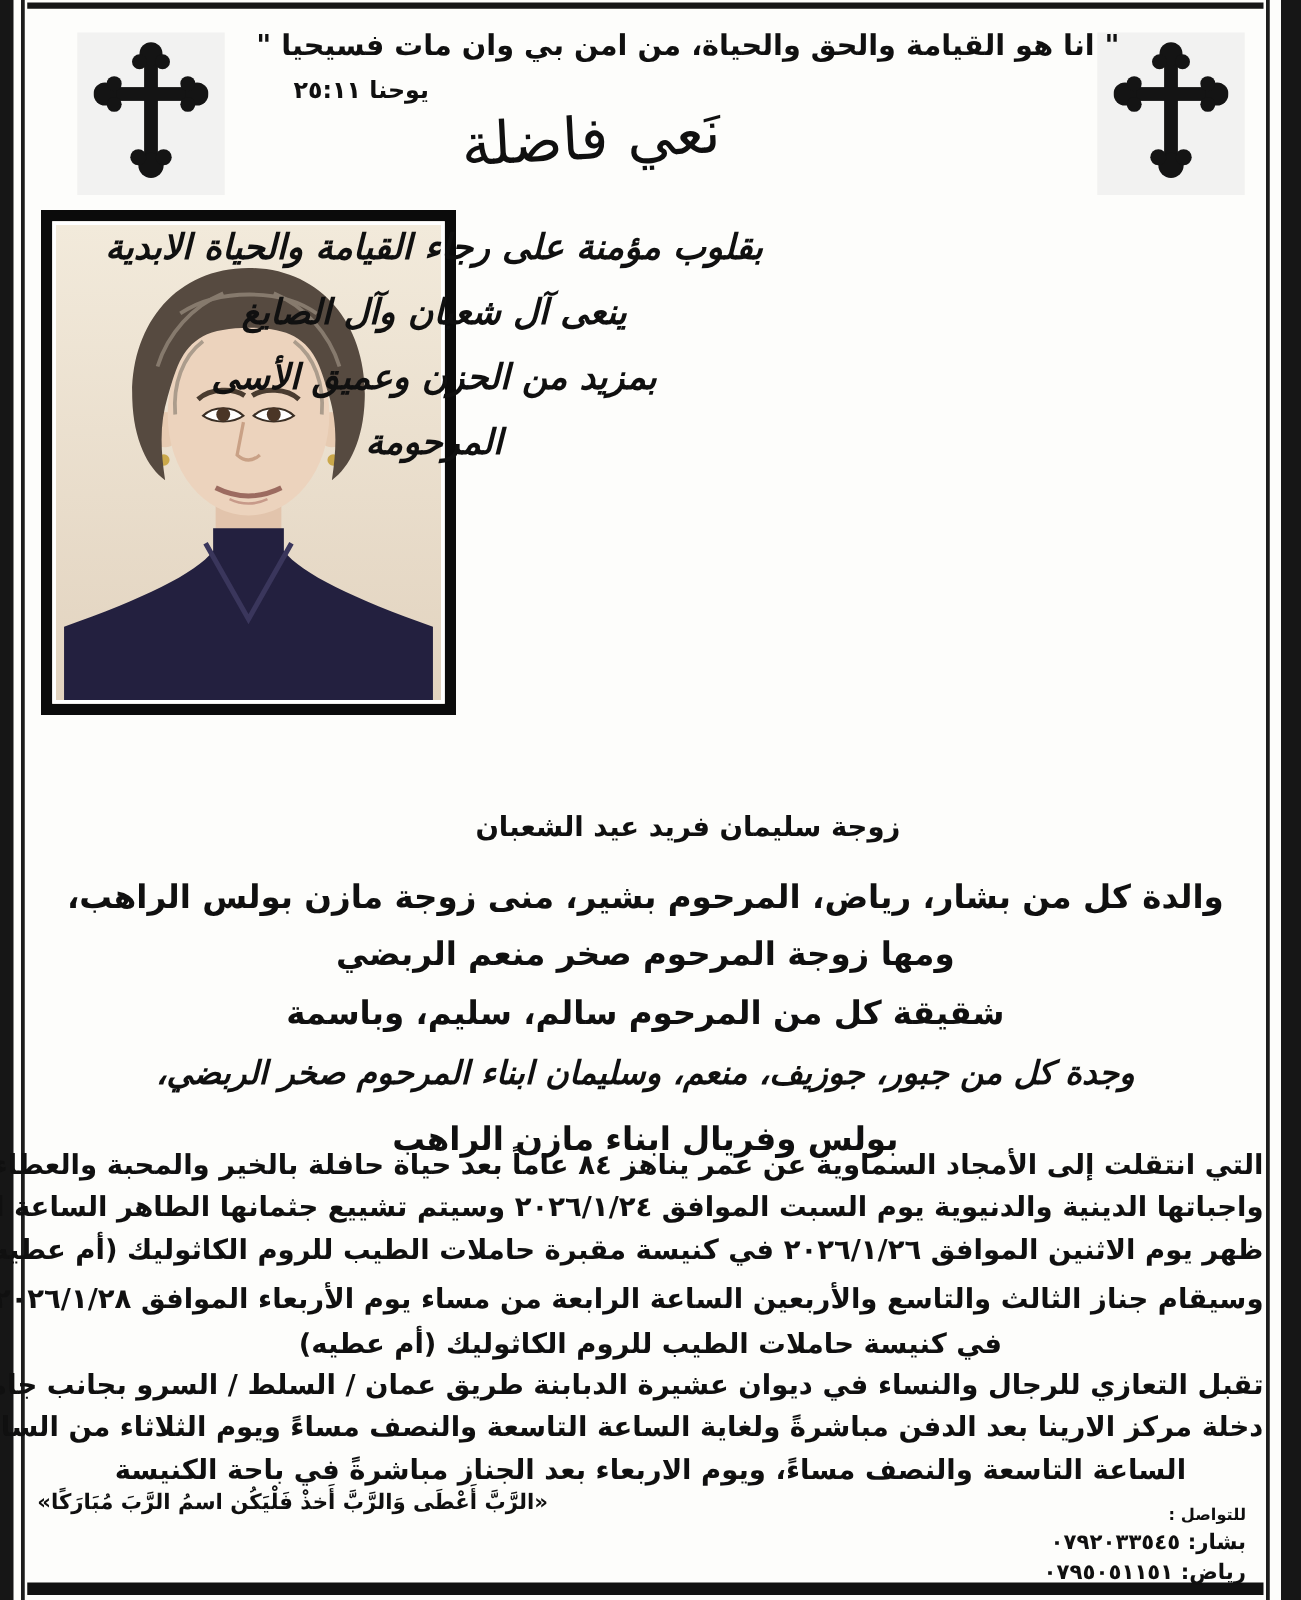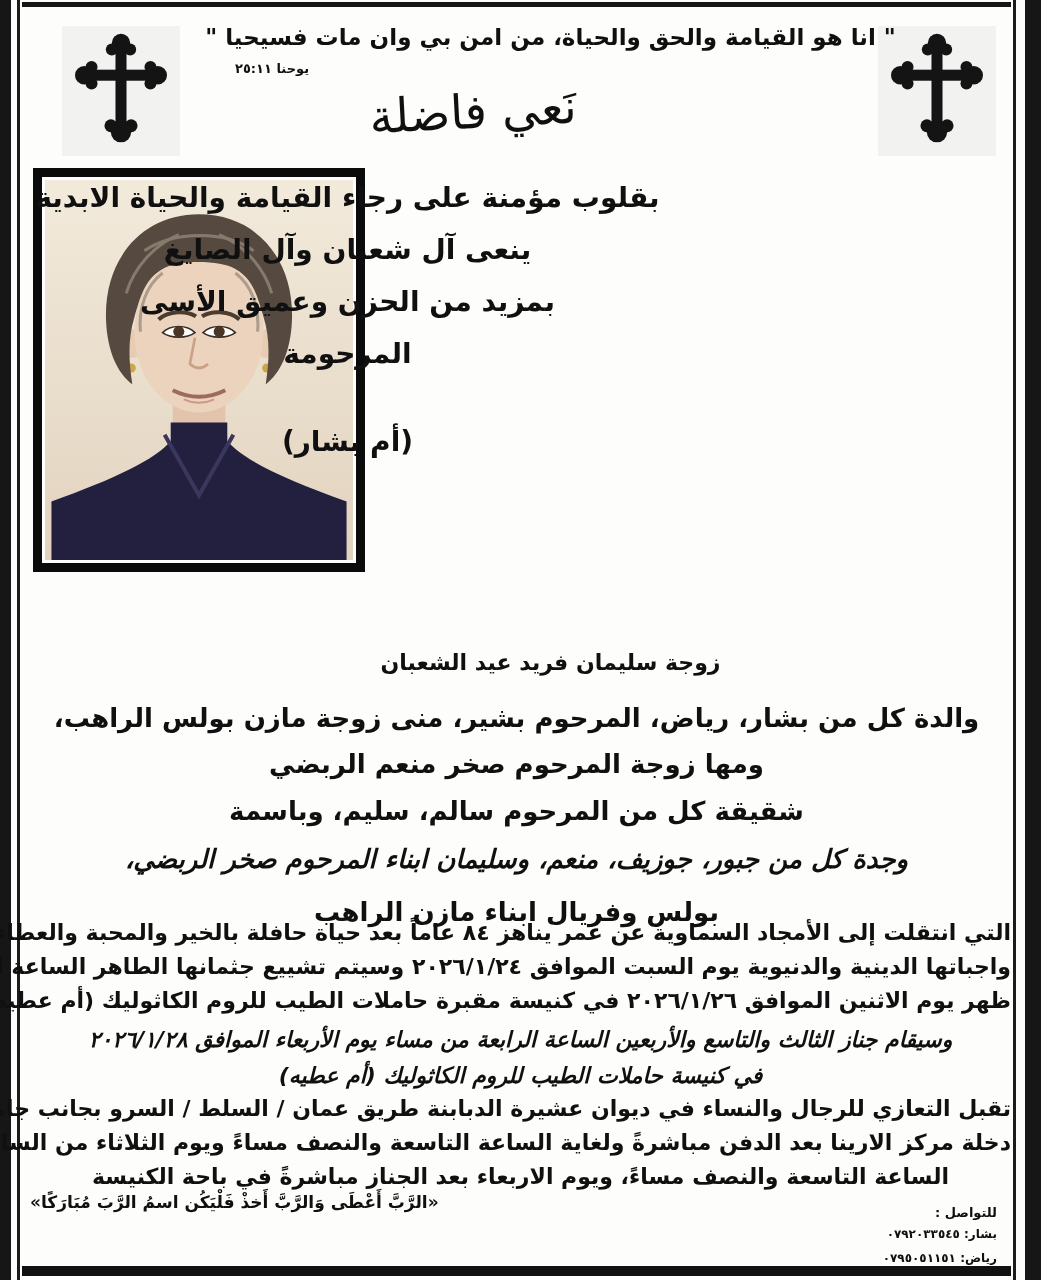--- a/index.html
+++ b/index.html
@@ -6,51 +6,51 @@
   .page{position:relative;width:1041px;height:1280px;background:#fdfdfb;
         font-family:"DejaVu Sans",sans-serif;direction:rtl;color:#101010;overflow:hidden;margin:0 auto;}
   .edge-left{position:absolute;left:0;top:0;bottom:0;width:11px;background:#161616;}
   .edge-left-inner{position:absolute;left:17px;top:0;bottom:0;width:3px;background:#1c1c1c;}
   .edge-right{position:absolute;right:0;top:0;bottom:0;width:16px;background:#161616;}
   .edge-right-inner{position:absolute;right:25px;top:0;bottom:0;width:3px;background:#1c1c1c;}
   .rule-top{position:absolute;left:22px;right:30px;top:2px;height:5px;background:#161616;}
   .rule-bottom{position:absolute;left:22px;right:30px;top:1266px;height:10px;background:#111;}
   .quote{position:absolute;left:120px;right:60px;top:24px;text-align:center;
          font-size:23px;font-weight:bold;white-space:nowrap;}
-  .verse-ref{position:absolute;left:235px;top:61px;font-size:13px;font-weight:bold;direction:rtl;}
+  .verse-ref{position:absolute;left:235px;top:61px;font-size:19px;font-weight:bold;direction:rtl;}
   .callig{position:absolute;left:0;right:95px;top:84px;text-align:center;font-size:47px;
           font-weight:500;transform:rotate(-3deg);letter-spacing:1px;}
   .cross-box{position:absolute;top:26px;width:118px;height:130px;background:#f2f2f1;
              display:flex;align-items:center;justify-content:center;}
   .cross-box.lft{left:62px;} .cross-box.rgt{right:45px;}
   .photo-frame{position:absolute;left:33px;top:168px;width:332px;height:404px;background:#0b0b0b;
                padding:9px;box-sizing:border-box;}
   .photo-inner{width:100%;height:100%;border:3px solid #fff;box-sizing:border-box;
                background:#ece0d0;overflow:hidden;}
   .photo-inner svg{display:block;width:100%;height:100%;}
-  .intro{position:absolute;right:378px;left:32px;top:172px;text-align:center;}
+  .intro{position:absolute;right:378px;left:32px;top:172px;text-align:center;font-style:italic;}
   .intro div{font-size:28px;font-weight:bold;line-height:52px;white-space:nowrap;}
   .dname{font-size:40px;font-weight:bold;line-height:58px;margin-top:8px;white-space:nowrap;text-align:center;}
   .kunya{font-size:37px;font-weight:bold;line-height:56px;margin-top:36px;text-align:center;}
   .spouse{position:absolute;left:60px;right:0;top:650px;text-align:center;font-size:22px;
           font-weight:bold;white-space:nowrap;}
   .family{position:absolute;left:34px;right:42px;top:702px;text-align:center;font-weight:bold;}
   .family div{font-size:26px;line-height:33px;white-space:nowrap;}
   .family .m1{margin-bottom:13px;} .family .m2{margin-bottom:14px;}
   .family .m3{margin-bottom:15px;} .family .m4{margin-bottom:20px;font-style:italic;}
   .para{position:absolute;left:30px;right:30px;text-align:center;font-weight:bold;}
   .para div{white-space:nowrap;}
   .p1{top:916px;} .p1 div{font-size:22px;line-height:34px;}
-  .p2{top:1022px;font-style:italic;} .p2 div{font-size:22px;line-height:36px;}
+  .p2{top:1022px;} .p2 div{font-size:22px;line-height:36px;}
   .p3{top:1092px;} .p3 div{font-size:22px;line-height:34px;}
   .verse{position:absolute;left:30px;right:30px;top:1192px;text-align:left;
          font-size:17px;font-weight:bold;}
   .contact{position:absolute;right:44px;top:1204px;text-align:right;font-weight:bold;}
   .contact .lbl{font-size:13px;line-height:17px;}
-  .contact .row{font-size:12px;line-height:21px;margin-top:3px;}
+  .contact .row{font-size:17px;line-height:21px;margin-top:3px;}
 </style>
 </head>
 <body>
 
 <div class="page">
 
   <div class="edge-left"></div>
   <div class="edge-left-inner"></div>
   <div class="edge-right"></div>
   <div class="edge-right-inner"></div>
@@ -149,21 +149,20 @@
         <path d="M139,217 Q154,224 169,217" stroke="#c79a8a" stroke-width="2" fill="none"></path>
       </svg>
     </div>
   </div>
 
   <div class="intro">
     <div>بقلوب مؤمنة على رجاء القيامة والحياة الابدية</div>
     <div>ينعى آل شعبان وآل الصايغ</div>
     <div>بمزيد من الحزن وعميق الأسى</div>
     <div>المرحومة</div>
-    <div class="kunya">(أم بشار)</div>
   </div>
 
   <div class="spouse">زوجة سليمان فريد عيد الشعبان</div>
 
   <div class="family">
     <div class="m1">والدة كل من بشار، رياض، المرحوم بشير، منى زوجة مازن بولس الراهب،</div>
     <div class="m2">ومها زوجة المرحوم صخر منعم الربضي</div>
     <div class="m3">شقيقة كل من المرحوم سالم، سليم، وباسمة</div>
     <div class="m4">وجدة كل من جبور، جوزيف، منعم، وسليمان ابناء المرحوم صخر الربضي،</div>
     <div>بولس وفريال ابناء مازن الراهب</div>

